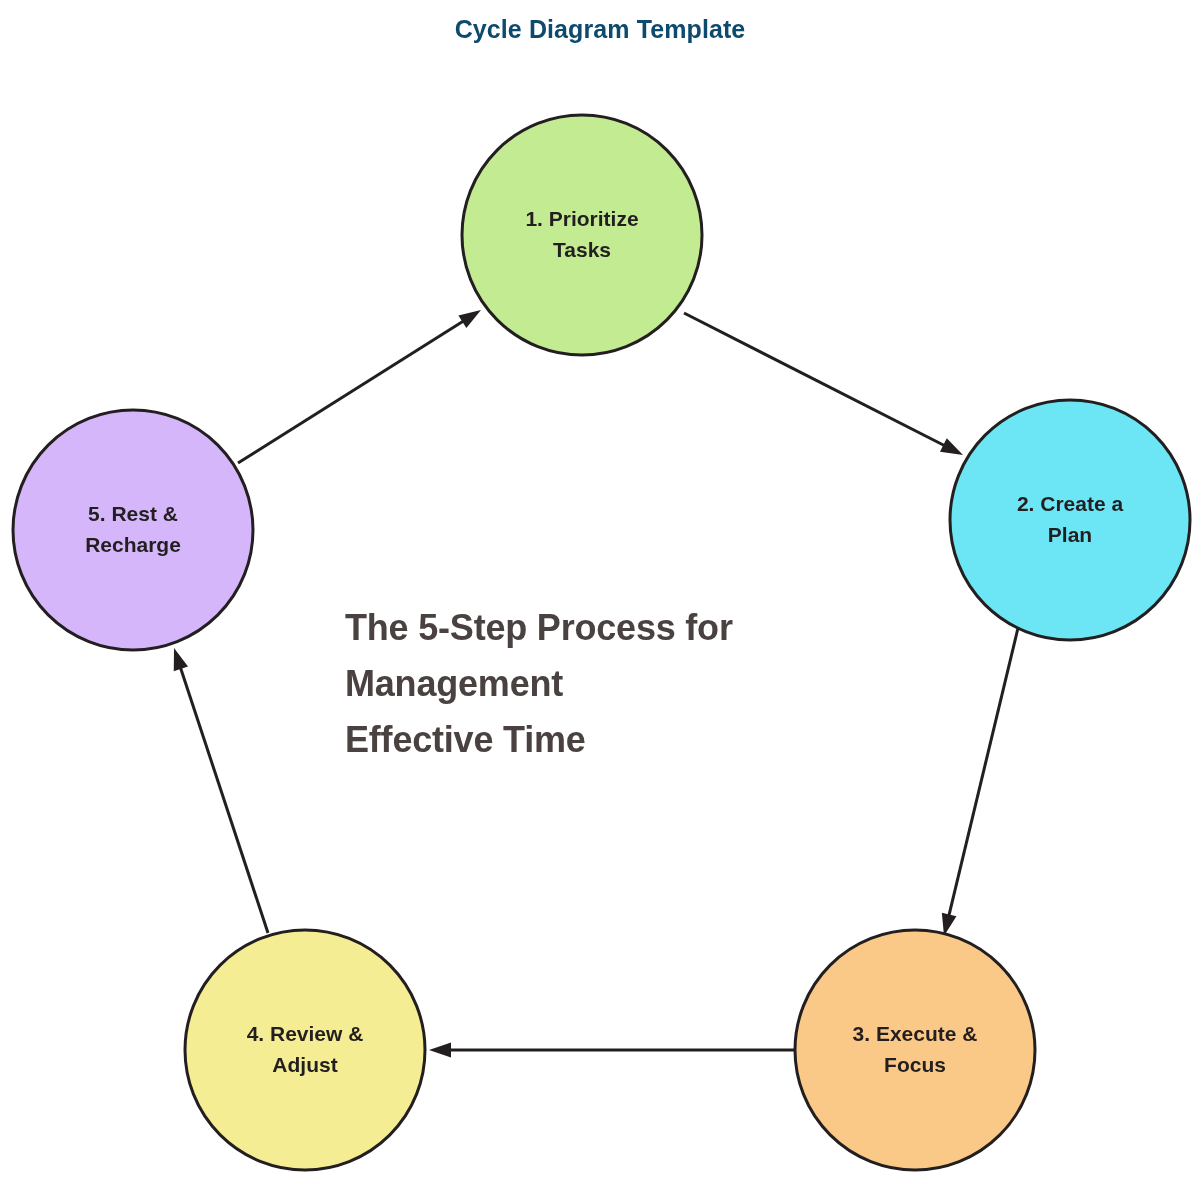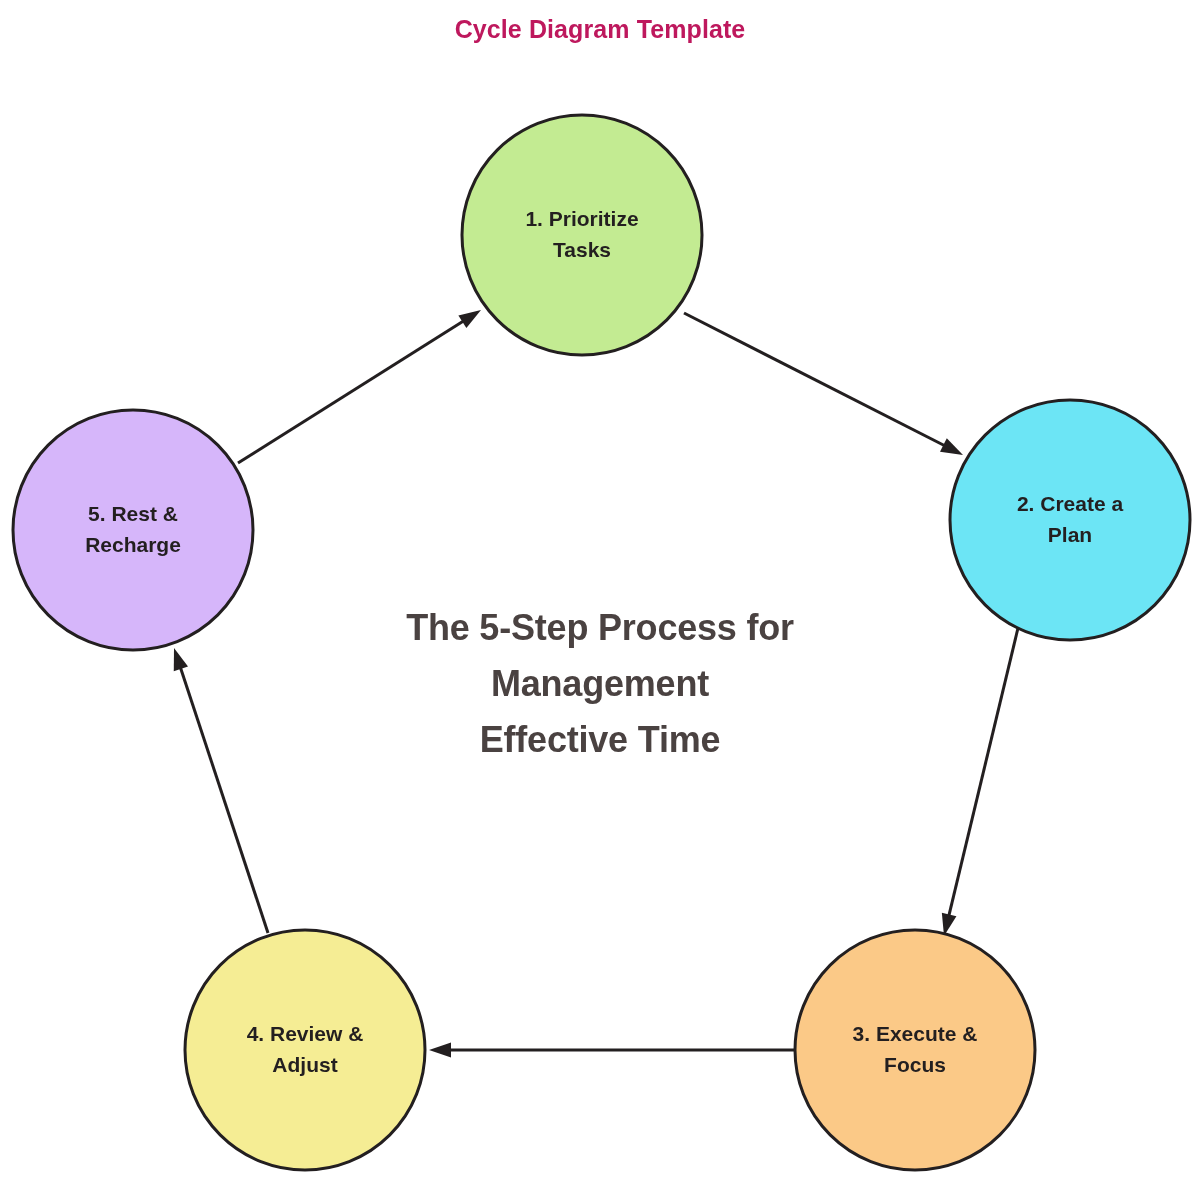--- a/index.html
+++ b/index.html
@@ -24,21 +24,21 @@
   }
 
   .page-title {
     position: absolute;
     top: 14px;
     left: 0;
     width: 1200px;
     text-align: center;
     font-size: 25px;
     font-weight: bold;
-    color: #be185d;
+    color: #0c4a6e;
     letter-spacing: 0.1px;
     line-height: 1.2;
   }
 
   svg.canvas {
     position: absolute;
     top: 0;
     left: 0;
     width: 1200px;
     height: 1185px;
@@ -68,21 +68,20 @@
   .arrow-head {
     fill: #231f20;
     stroke: none;
   }
 
   .center-caption {
     position: absolute;
     left: 345px;
     top: 600px;
     width: 510px;
-    text-align: center;
     font-size: 36px;
     font-weight: bold;
     color: #4a4241;
     line-height: 1.55;
     letter-spacing: -0.2px;
   }
   .center-caption .cap-line { display: block; }
 </style>
 </head>
 <body>

